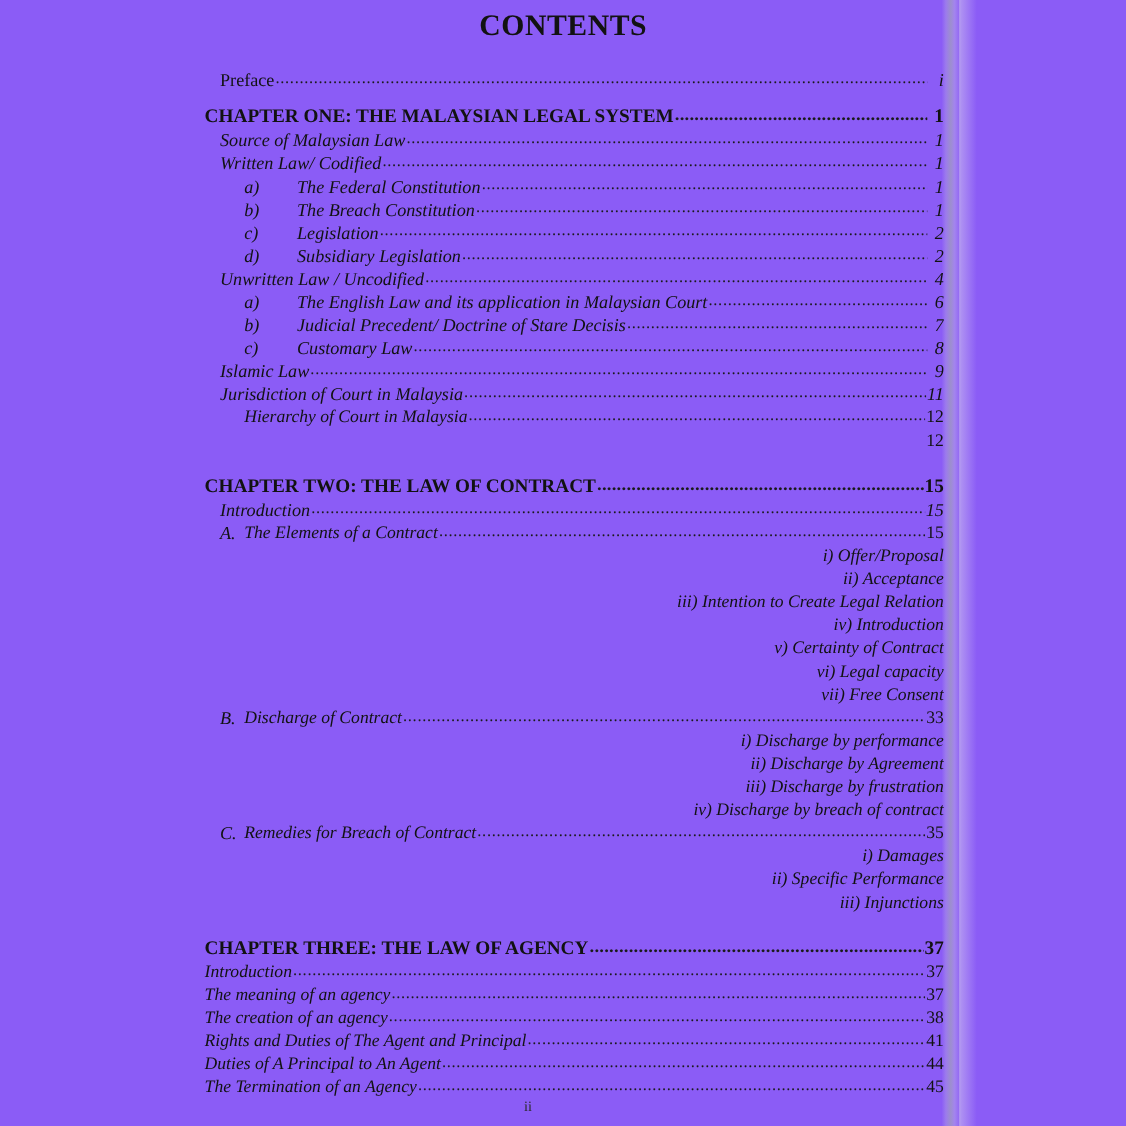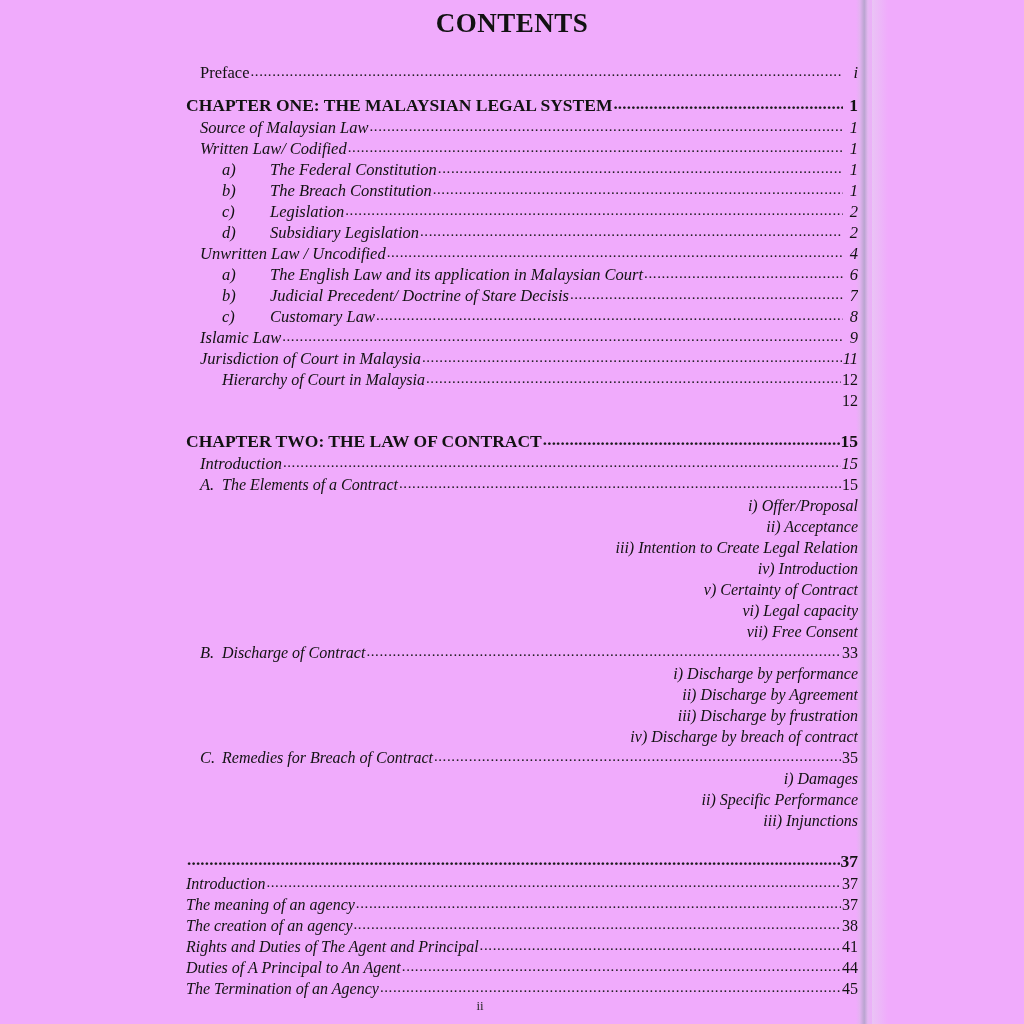--- a/index.html
+++ b/index.html
@@ -13,21 +13,21 @@
     overflow: hidden;
     font-family: "Liberation Serif", "DejaVu Serif", serif;
     color: #121212;
     position: relative;
   }
 
   
   #page {
     position: absolute;
     inset: 0;
-    background: #f0abfc;
+    background: #8b5cf6;
   }
 
   
   #book-edge {
     position: absolute;
     top: 0;
     left: 856px;
     width: 18px;
     height: 1024px;
     background: linear-gradient(to right,
@@ -345,20 +345,21 @@
         <span class="leader">................................................................................................................................................................................................................................................</span>
         <span class="pageno">35</span>
       </div>
       <div class="row roman">
         <span class="label">iii) Injunctions</span>
         <span class="leader">................................................................................................................................................................................................................................................</span>
         <span class="pageno">35</span>
       </div>
       <div class="gap-md"></div>
       <div class="row chapter">
+        <span class="label">CHAPTER THREE: THE LAW OF AGENCY</span>
         <span class="leader">................................................................................................................................................................................................................................................</span>
         <span class="pageno">37</span>
       </div>
       <div class="row flush">
         <span class="label">Introduction</span>
         <span class="leader">................................................................................................................................................................................................................................................</span>
         <span class="pageno">37</span>
       </div>
       <div class="row flush">
         <span class="label">The meaning of an agency</span>

